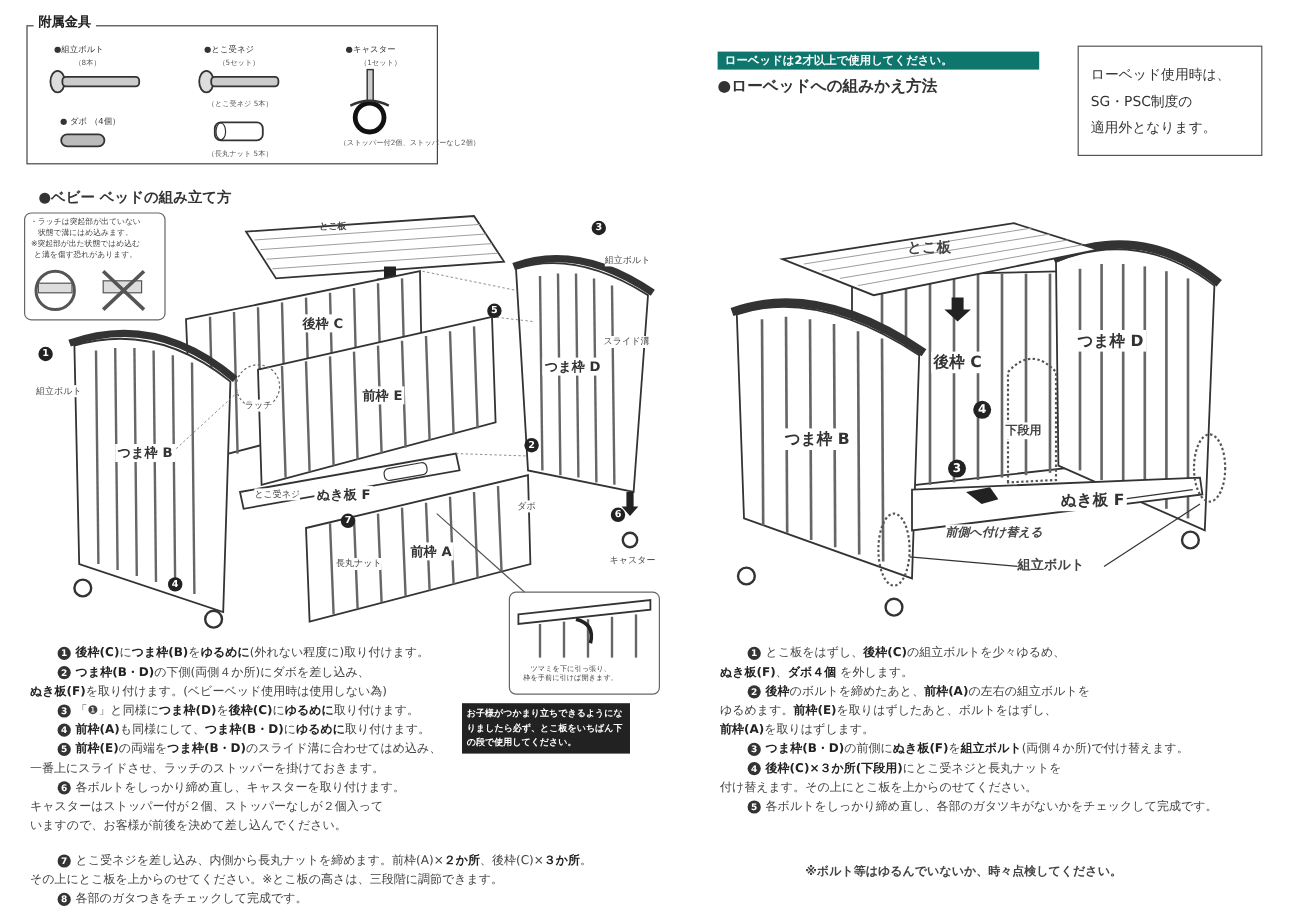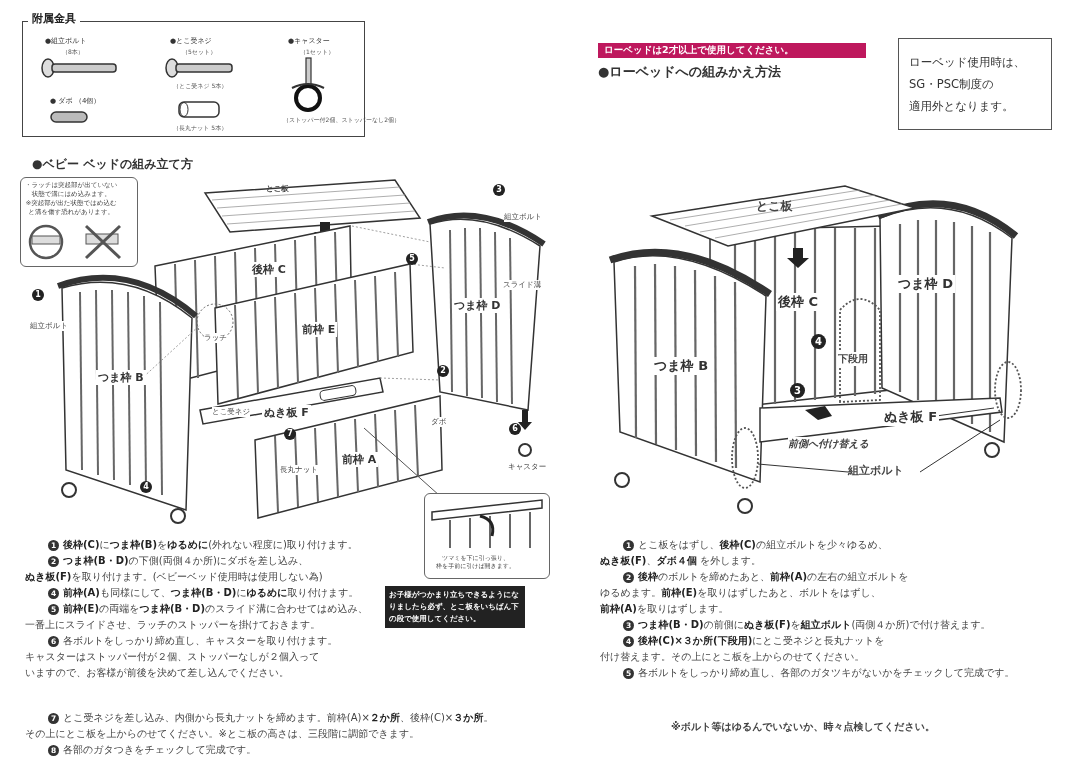--- a/index.html
+++ b/index.html
@@ -7,21 +7,21 @@
   body { position: relative; font-family: "DejaVu Sans", "Liberation Sans", sans-serif; color: #2a2a2a; }
   .abs { position: absolute; }
 
   
   .parts-box { left: 22px; top: 21px; width: 343px; height: 116px; border: 1.5px solid #444; }
   .parts-title { left: 28px; top: 11px; background: #fff; padding: 0 4px; font-weight: bold; font-size: 11px; color: #222; }
   .part-name { font-size: 7px; color: #333; white-space: nowrap; }
   .part-sub { font-size: 6px; color: #555; white-space: nowrap; }
 
   .section-heading { font-size: 12px; font-weight: bold; color: #333; white-space: nowrap; }
-  .black-banner { left: 598px; top: 43px; width: 268px; height: 15px; background: #be185d; color: #fff; font-size: 9.5px; font-weight: bold; padding: 1px 6px; white-space: nowrap; }
+  .black-banner { left: 598px; top: 43px; width: 268px; height: 15px; background: #0f766e; color: #fff; font-size: 9.5px; font-weight: bold; padding: 1px 6px; white-space: nowrap; }
   .notice-box { left: 898px; top: 38px; width: 154px; height: 92px; border: 1.5px solid #555; padding: 12px 10px; font-size: 11.5px; line-height: 22px; color: #333; }
 
   .diagram-label { font-size: 11px; font-weight: bold; color: #333; white-space: nowrap; background: #fff; padding: 0 2px; }
   .small-label { font-size: 7.5px; color: #444; white-space: nowrap; background: #fff; }
   .num { width: 12px; height: 12px; border-radius: 50%; background: #222; color: #fff; font-size: 8px; font-weight: bold; text-align: center; line-height: 12px; }
 
   .callout { border: 1.5px solid #666; border-radius: 6px; background: #fff; }
   .callout-text { font-size: 6.5px; color: #444; line-height: 9px; text-align: center; }
 
   .steps { font-size: 10px; line-height: 16px; color: #444; }
@@ -219,20 +219,21 @@
 </svg>
 <div class="abs callout-text" style="left:436px;top:554px;font-size:6px;line-height:8px;">
   <div>ツマミを下に引っ張り、</div>
   <div>枠を手前に引けば開きます。</div>
 </div>
 
 <div class="abs steps" style="left:10px;top:537px;" id="bb-steps">
     <div class="step"><span class="n">1</span><b>後枠(C)</b>に<b>つま枠(B)</b>を<b>ゆるめに</b>(外れない程度に)取り付けます。</div>
     <div class="step"><span class="n">2</span><b>つま枠(B・D)</b>の下側(両側４か所)にダボを差し込み、</div>
     <div class="step indent"><b>ぬき板(F)</b>を取り付けます。(ベビーベッド使用時は使用しない為)</div>
+    <div class="step"><span class="n">3</span>「❶」と同様に<b>つま枠(D)</b>を<b>後枠(C)</b>に<b>ゆるめに</b>取り付けます。</div>
     <div class="step"><span class="n">4</span><b>前枠(A)</b>も同様にして、<b>つま枠(B・D)</b>に<b>ゆるめに</b>取り付けます。</div>
     <div class="step"><span class="n">5</span><b>前枠(E)</b>の両端を<b>つま枠(B・D)</b>のスライド溝に合わせてはめ込み、</div>
     <div class="step indent">一番上にスライドさせ、ラッチのストッパーを掛けておきます。</div>
     <div class="step"><span class="n">6</span>各ボルトをしっかり締め直し、キャスターを取り付けます。</div>
     <div class="step indent">キャスターはストッパー付が２個、ストッパーなしが２個入って</div>
     <div class="step indent">いますので、お客様が前後を決めて差し込んでください。</div>
   </div>
 <div class="abs warn-box">お子様がつかまり立ちできるようになりましたら必ず、とこ板をいちばん下の段で使用してください。</div>
 <div class="abs steps" style="left:10px;top:710px;" id="bb-steps2">
     <div class="step"><span class="n">7</span>とこ受ネジを差し込み、内側から長丸ナットを締めます。前枠(A)×<b>２か所</b>、後枠(C)×<b>３か所</b>。</div>

